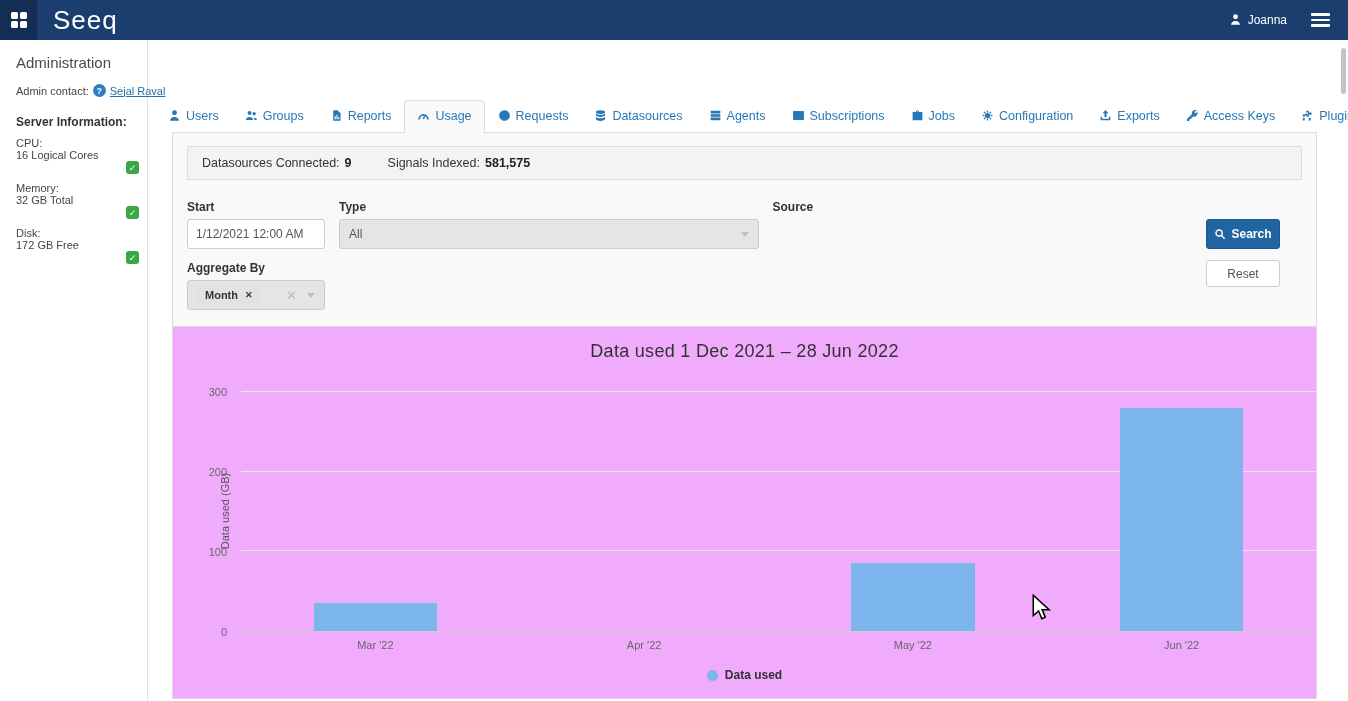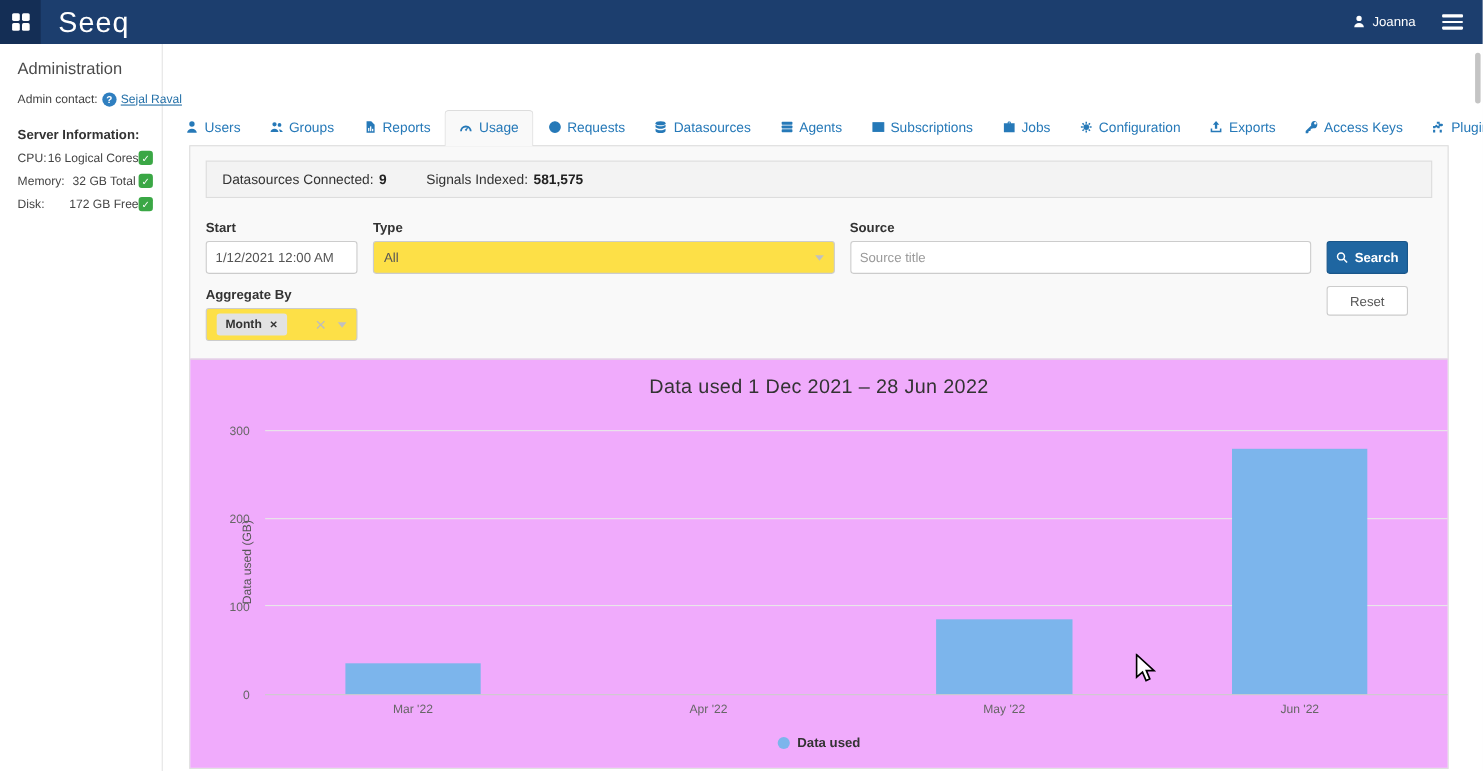--- a/index.html
+++ b/index.html
@@ -24,21 +24,21 @@
   
   .sidebar { position:absolute; top:40px; left:0; width:148px; bottom:0; background:#fff;
              border-right:1px solid #e4e4e4; padding:10px 6px 0 16px; }
   .sidebar-title { font-size:15px; color:#4a4a4a; margin:4px 0 13px; font-weight:400; }
   .admin-contact { display:flex; align-items:center; gap:4px; font-size:11px; color:#444; white-space:nowrap; }
   .help-icon { width:13px; height:13px; min-width:13px; border-radius:50%; background:#2f7fc0; color:#fff;
                display:inline-flex; align-items:center; justify-content:center; font-size:9px; font-weight:bold; }
   .help-icon::after { content:"?"; }
   .admin-link { color:#2470a8; text-decoration:underline; cursor:pointer; }
   .server-title { font-size:12px; font-weight:bold; color:#333; margin:18px 0 4px; }
-  .srow { display:flex; align-items:center; font-size:11px; color:#444; margin:8px 0; padding-right:2px; }
+  .srow { display:flex; font-size:11px; color:#444; margin:8px 0; padding-right:2px;flex-direction:column; }
   .srow .lbl { width:50px; }
   .srow .val { white-space:nowrap; }
   .check { margin-left:auto; width:13px; height:13px; min-width:13px; border-radius:3px; background:#3aa745; color:#fff;
            display:inline-flex; align-items:center; justify-content:center; font-size:9px; }
   .check::after { content:"✓"; }
 
   
   .main { position:absolute; left:149px; top:40px; right:0; bottom:0; }
 
   .tabs { display:flex; align-items:flex-end; margin:60px 0 0 6px; }
@@ -54,21 +54,21 @@
                  font-size:12.5px; color:#333; }
   .stat { display:flex; gap:5px; }
   .stat b { color:#222; }
 
   .filter-form { display:grid; grid-template-columns:138px minmax(0,1fr) minmax(0,1fr) 96px;
                  gap:12px 14px; margin-top:20px; align-items:start; }
   .field label { display:block; font-size:12px; font-weight:bold; color:#333; margin-bottom:5px; }
   .tinput { width:100%; height:30px; border:1px solid #ccc; border-radius:3px; padding:0 8px;
             font-size:12px; color:#555; background:#fff; font-family:"Liberation Sans",sans-serif; }
   .tinput::placeholder { color:#9a9a9a; }
-  .selectbox, .aggbox { height:30px; border:1px solid #ccc; border-radius:3px; background:#fde047;
+  .selectbox, .aggbox { height:30px; border:1px solid #ccc; border-radius:3px; background:#e5e5e5;
             display:flex; align-items:center; padding:0 9px; font-size:12px; color:#555; cursor:pointer; }
   .chevron { width:0; height:0; border-left:4.5px solid transparent; border-right:4.5px solid transparent;
              border-top:5px solid #c0c0c0; }
   .sel-right { margin-left:auto; display:flex; align-items:center; gap:10px; }
   .clear-x { color:#bdbdbd; font-size:13px; line-height:1; cursor:pointer; }
   .clear-x::after { content:"✕"; }
   .token { background:#e2e2e2; border-radius:3px; padding:4px 8px; font-size:11px; font-weight:bold; color:#333;
            display:flex; align-items:center; gap:7px; }
   .token-x { font-size:9px; cursor:pointer; }
   .token-x::after { content:"✕"; }
@@ -288,21 +288,20 @@
                 <circle cx="6.8" cy="6.8" r="4.2"></circle>
                 <path d="M10 10l4.2 4.2"></path>
               </svg>
             <span>Search</span>
           </button>
           <button class="reset-btn">Reset</button>
         </div>
 
         <div class="field">
           <label>Source</label>
-          <input class="tinput" type="text" placeholder="Source title" style="">
         </div>
         <div class="field">
           <label>Aggregate By</label>
           <div class="aggbox">
             <span class="token">
               <span>Month</span>
               <span class="token-x"></span>
             </span>
             <span class="sel-right">
               <span class="clear-x"></span>

